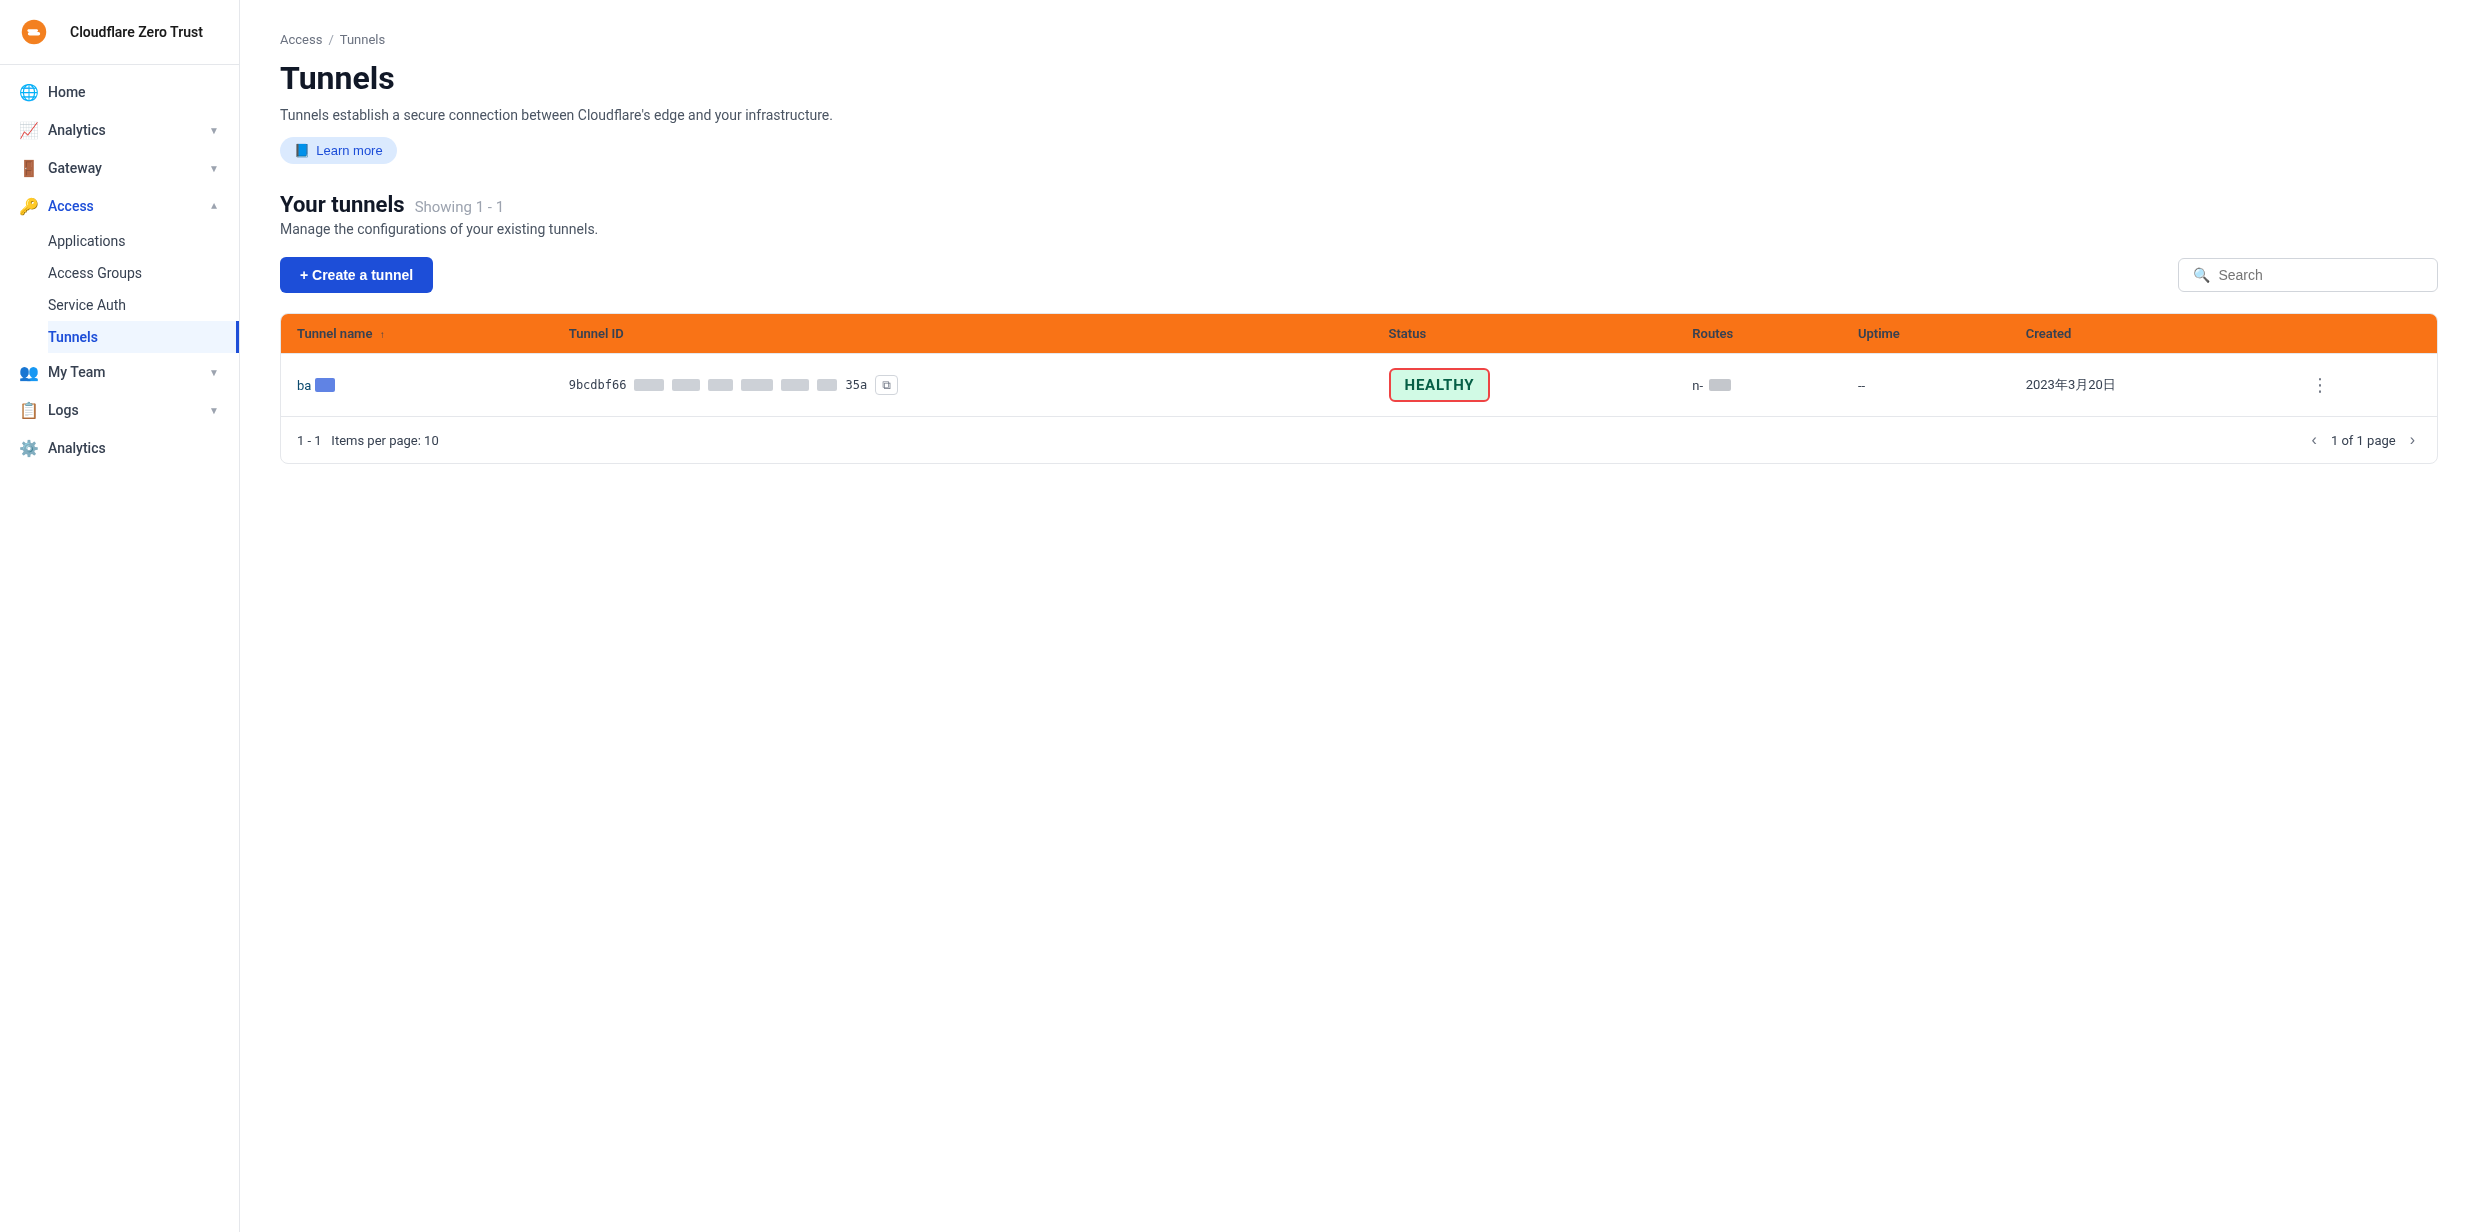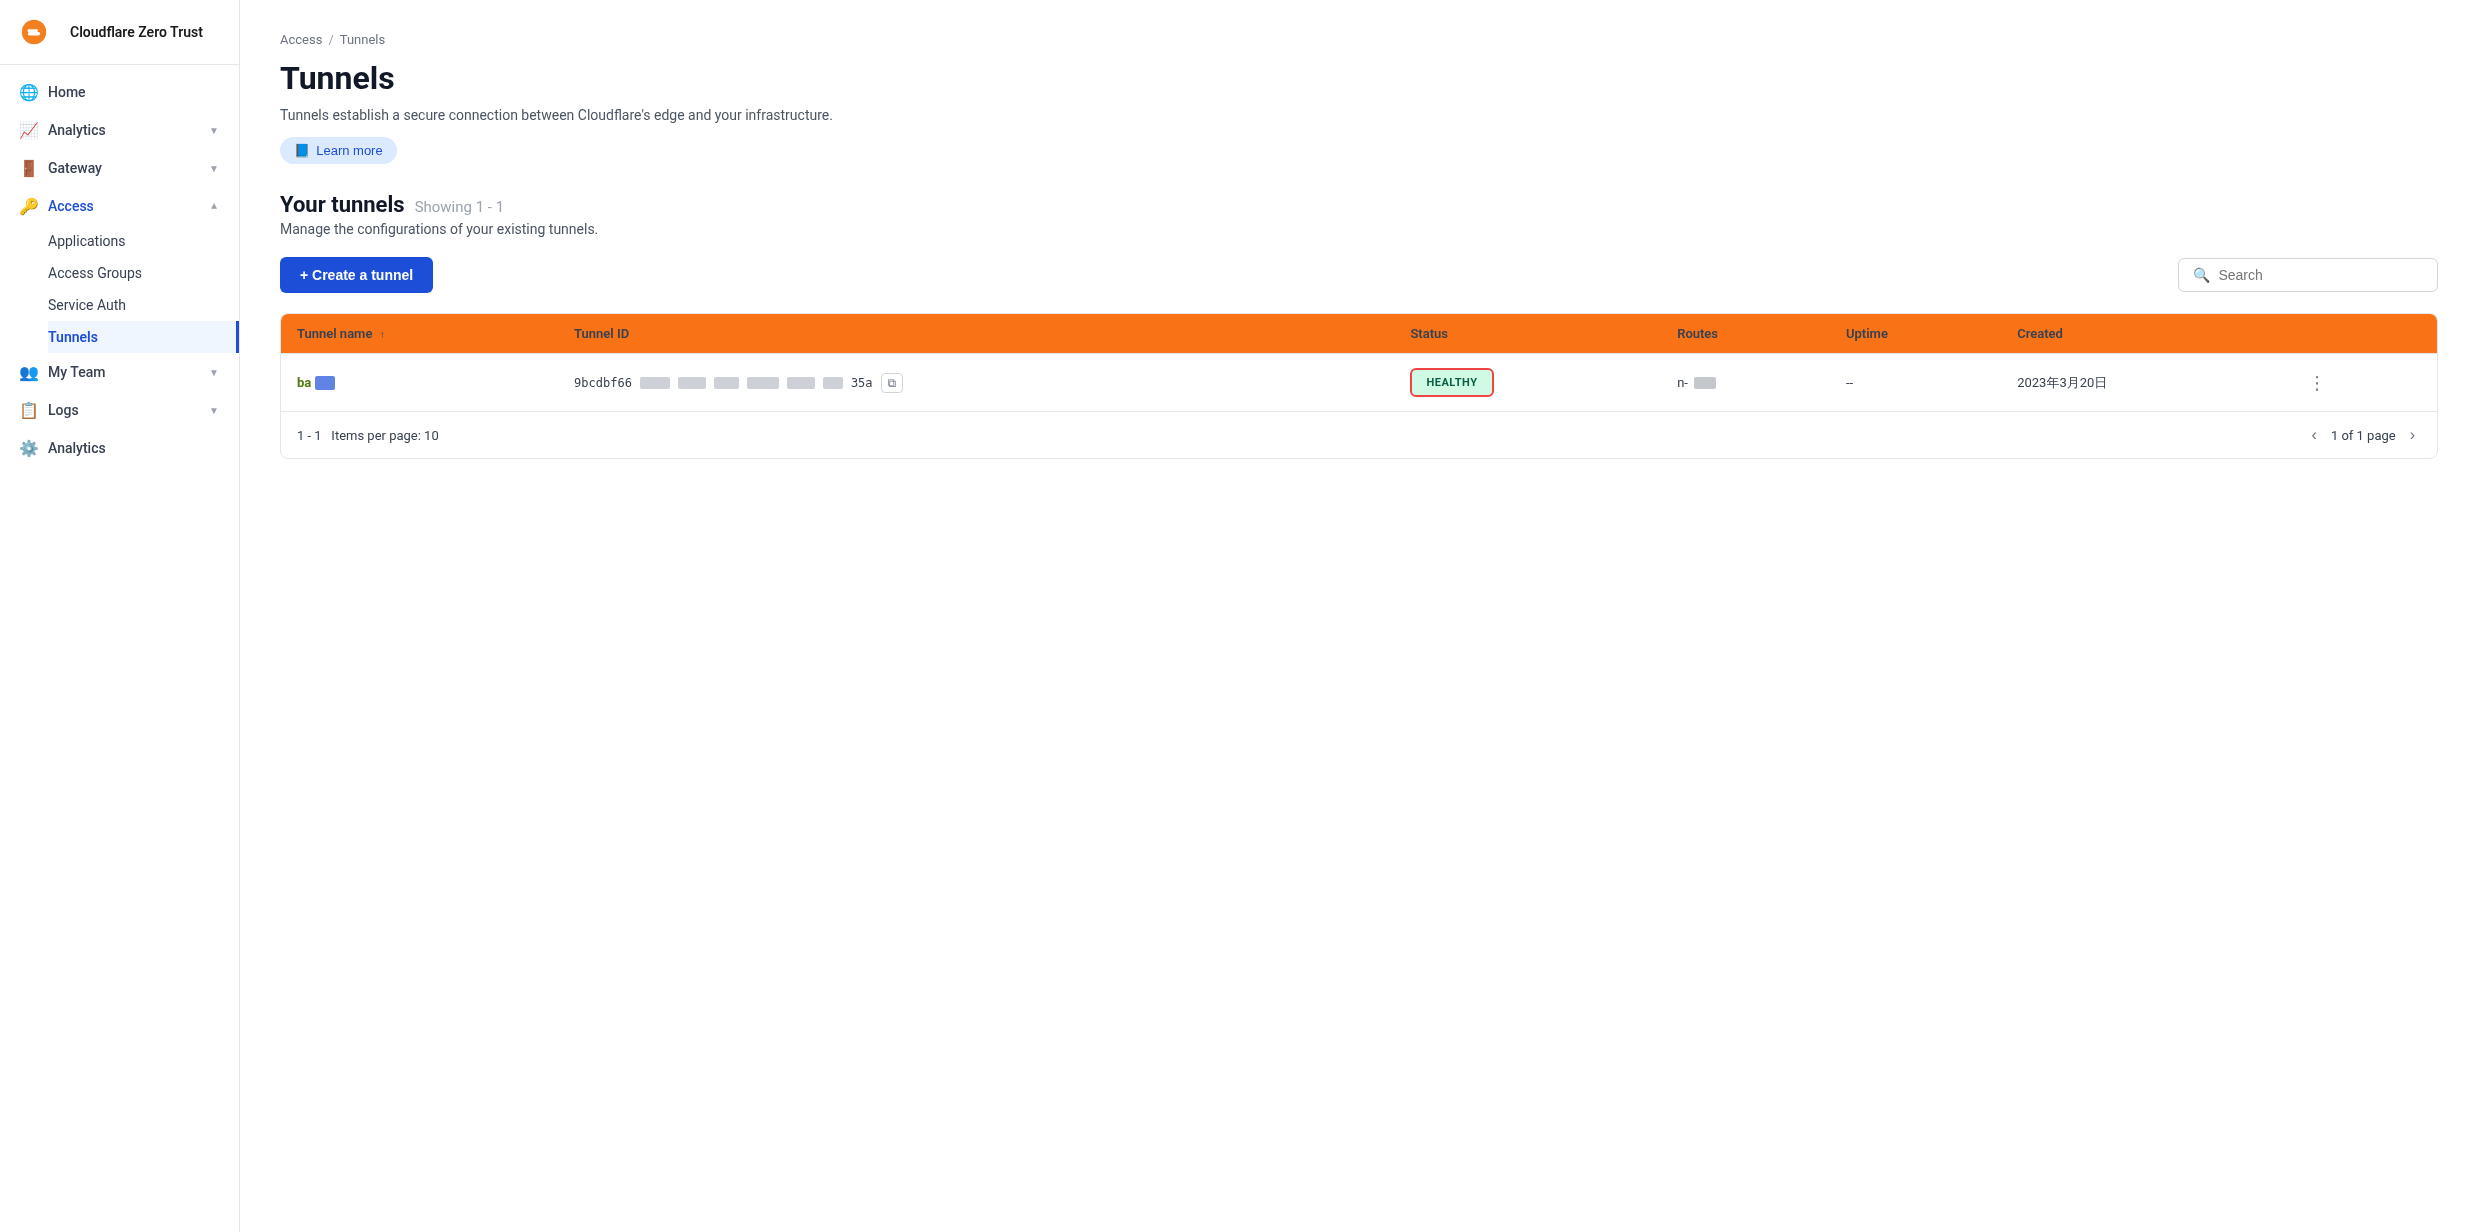--- a/index.html
+++ b/index.html
@@ -251,21 +251,21 @@
     }
     .status-badge {
       display: inline-flex;
       align-items: center;
       justify-content: center;
       background: #d1fae5;
       color: #065f46;
       border: 2px solid #ef4444;
       border-radius: 6px;
       padding: 6px 14px;
-      font-size: 11px;
+      font-size: 15px;
       font-weight: 700;
       letter-spacing: 0.05em;
     }
     .routes-cell {
       display: flex;
       align-items: center;
       gap: 6px;
       font-size: 13px;
     }
     .routes-blurred {
@@ -465,21 +465,21 @@
           <th>
             <span>Created</span>
           </th>
           <th></th>
         </tr>
       </thead>
       <tbody>
         <tr class="table-row">
           <td>
             <div class="tunnel-name">
-              <span style="color:#4d7c0f; font-weight:700;">ba</span>
+              <span style="color:#0c4a6e; font-weight:400;">ba</span>
               <span class="tunnel-name-blurred"></span>
             </div>
           </td>
           <td>
             <div class="tunnel-id-cell">
               <span>9bcdbf66</span>
               <span class="tunnel-id-blurred" style="width:30px;"></span>
               <span class="tunnel-id-blurred" style="width:28px;"></span>
               <span class="tunnel-id-blurred" style="width:25px;"></span>
               <span class="tunnel-id-blurred" style="width:32px;"></span>

